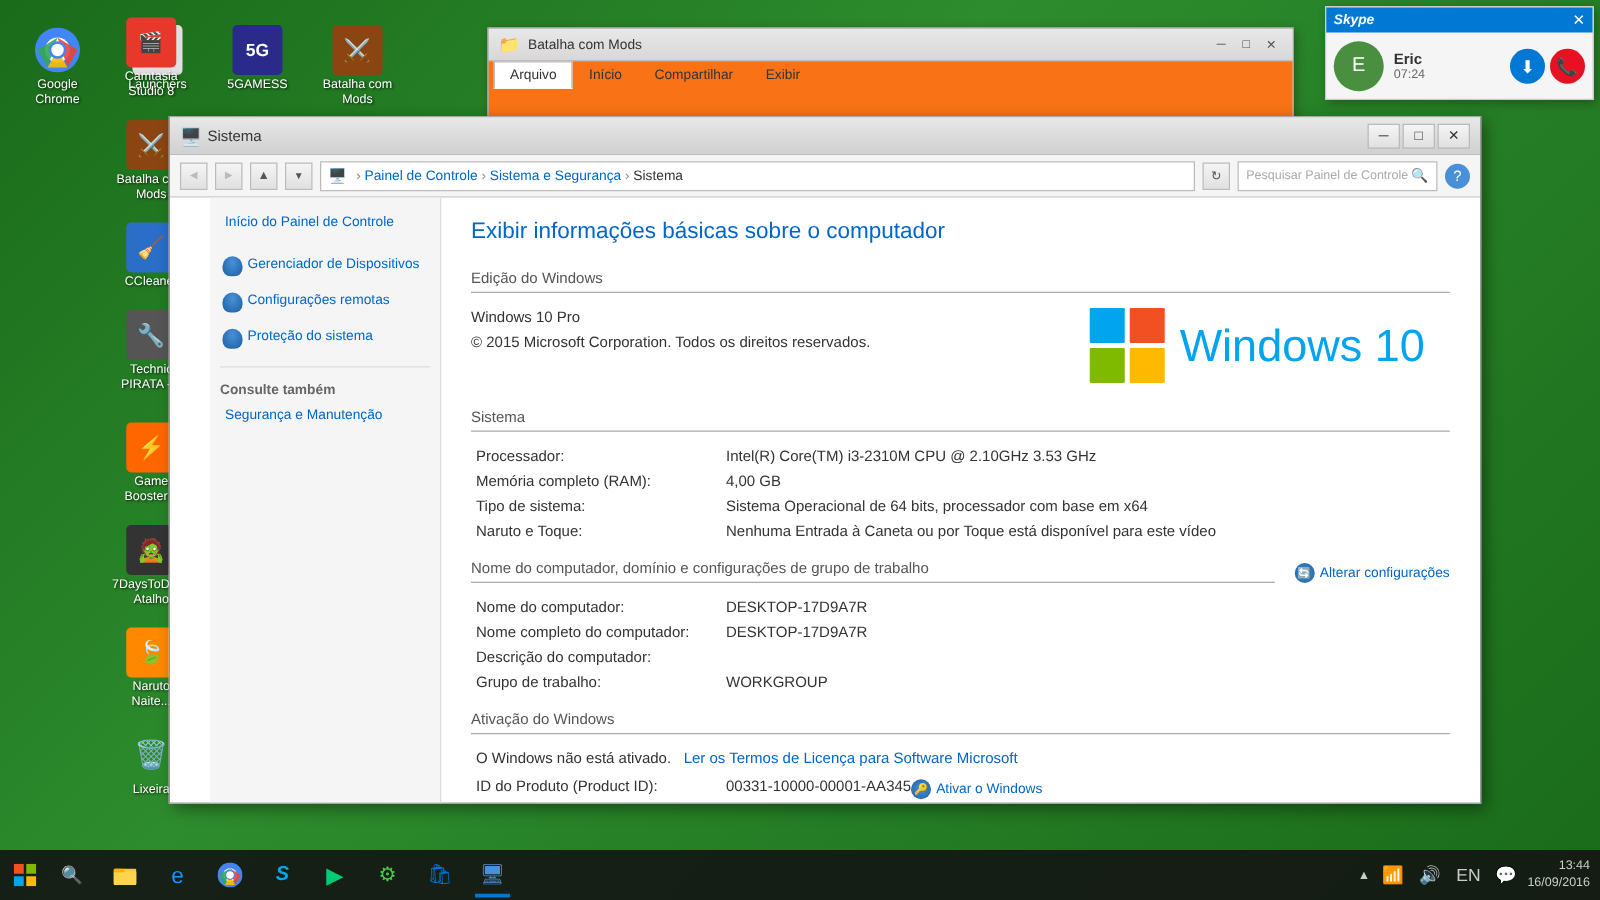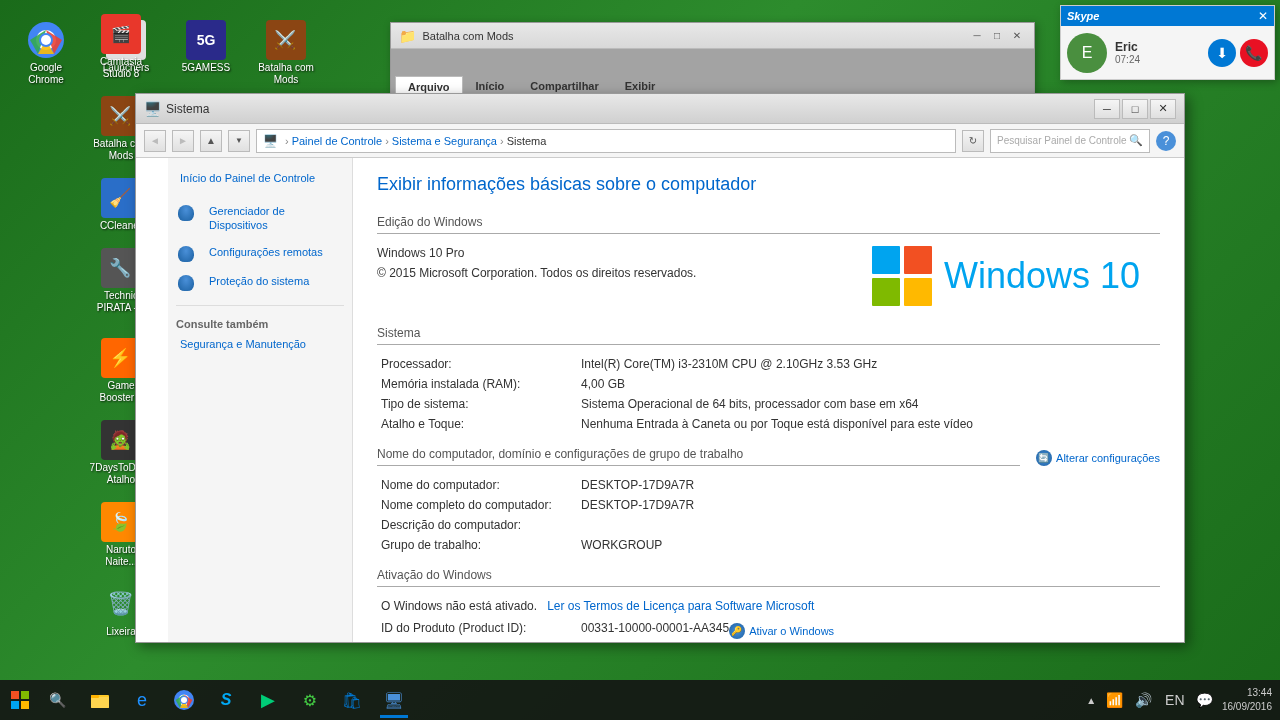--- a/index.html
+++ b/index.html
@@ -91,25 +91,24 @@
       display: flex;
       align-items: center;
       justify-content: center;
       font-size: 10px;
       cursor: pointer;
       color: #555;
     }
 
     .fe-ribbon {
       height: 48px;
-      background: #a3a3a3;
-      display: flex;
-      align-items: flex-end;
+      background: #f97316;
+      display: flex;
+      align-items: flex-start;
       padding: 0 4px;
-      font-weight: bold;
     }
     .fe-tab {
       padding: 4px 12px;
       font-size: 11px;
       cursor: pointer;
       color: #333;
       border: 1px solid transparent;
     }
     .fe-tab.active {
       background: white;
@@ -326,21 +325,21 @@
       color: #0066cc;
       font-size: 11px;
       cursor: pointer;
       display: block;
       margin-bottom: 16px;
       padding: 2px 4px;
     }
     .sidebar-item {
       display: flex;
       align-items: flex-start;
-      gap: 15px;
+      gap: 4px;
       margin-bottom: 8px;
       cursor: pointer;
       padding: 2px;
     }
     .sidebar-item-icon {
       width: 16px;
       height: 16px;
       flex-shrink: 0;
       margin-top: 1px;
     }
@@ -779,29 +778,29 @@
 
         <div class="section-header">
           <span class="section-title">Sistema</span>
         </div>
         <div style="margin-bottom:16px; padding-left:4px;">
           <div class="info-row">
             <span class="info-label">Processador:</span>
             <span class="info-value">Intel(R) Core(TM) i3-2310M CPU @ 2.10GHz  3.53 GHz</span>
           </div>
           <div class="info-row">
-            <span class="info-label">Memória instalada (RAM):</span>
+            <span class="info-label">Memória completo (RAM):</span>
             <span class="info-value">4,00 GB</span>
           </div>
           <div class="info-row">
             <span class="info-label">Tipo de sistema:</span>
             <span class="info-value">Sistema Operacional de 64 bits, processador com base em x64</span>
           </div>
           <div class="info-row">
-            <span class="info-label">Atalho e Toque:</span>
+            <span class="info-label">Naruto e Toque:</span>
             <span class="info-value">Nenhuma Entrada à Caneta ou por Toque está disponível para este vídeo</span>
           </div>
         </div>
 
         <div class="section-with-action">
           <div class="section-header" style="flex:1; border-bottom:1px solid #aaa; padding-bottom:4px; margin-bottom:12px;">
             <span class="section-title">Nome do computador, domínio e configurações de grupo de trabalho</span>
           </div>
           <div class="action-link" style="margin-left:16px; align-self:flex-end; margin-bottom:12px;">
             <div class="action-icon">🔄</div>

